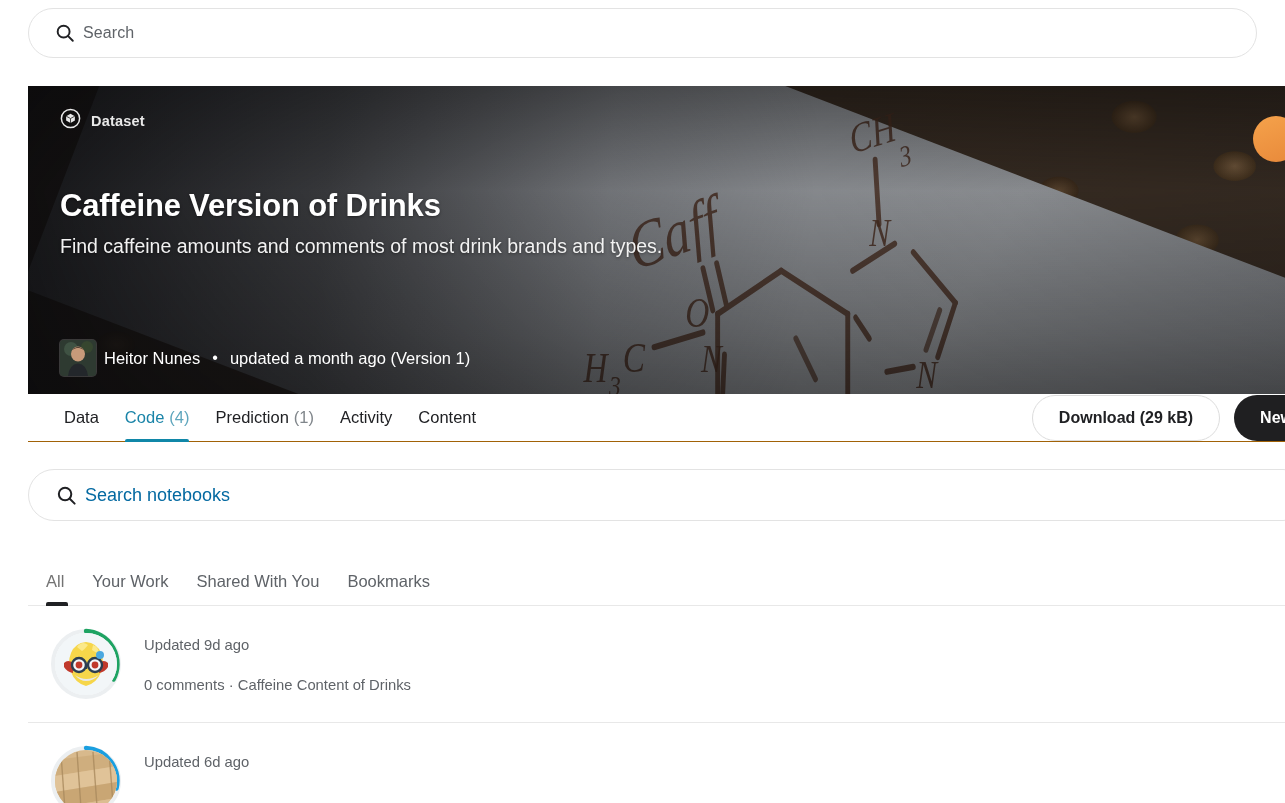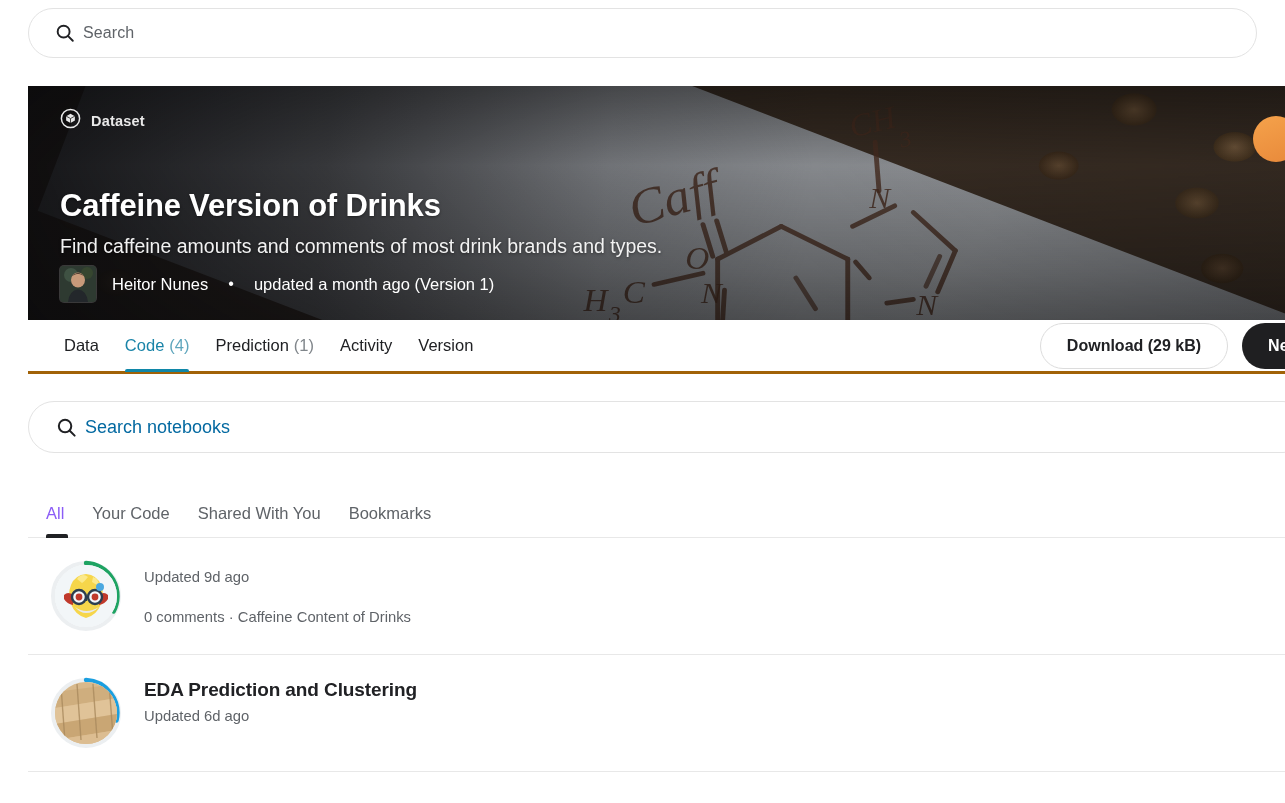--- a/index.html
+++ b/index.html
@@ -25,21 +25,21 @@
   }
   .search-pill .ico { width: 36px; display: flex; align-items: center; justify-content: center; }
   .search-pill .ph {
     font-size: 16px; color: #5f6368; letter-spacing: .1px;
   }
 
   
   .hero {
     position: relative;
     margin: 28px 0 0 28px;
-    height: 234px;
+    height: 308px;
     overflow: hidden;
     background: #2a2724;
   }
   .hero-bg { position: absolute; inset: 0; }
 
   
   .beans {
     position: absolute; inset: 0;
     background-color: #3a2e24;
     background-image:
@@ -82,58 +82,58 @@
   .kind-badge { display: flex; align-items: center; gap: 10px; }
   .kind-badge .label { color: #e9e9e9; font-size: 14.5px; font-weight: 600; letter-spacing: .2px; }
   .hero-title {
     color: #fff; font-size: 31px; font-weight: 700; letter-spacing: -.2px;
     margin-top: 55px; text-shadow: 0 1px 3px rgba(0,0,0,.45);
   }
   .hero-sub {
     color: #f2f2f2; font-size: 19.5px; margin-top: 11px; font-weight: 400;
     text-shadow: 0 1px 3px rgba(0,0,0,.5);
   }
-  .hero-by { margin-top: auto; display: flex; align-items: center; gap: 16px; text-align: center; }
+  .hero-by { margin-top: auto; display: flex; align-items: center; gap: 8px; text-align: center; }
   .avatar-sm {
     width: 36px; height: 36px; border-radius: 4px; overflow: hidden; flex: none;
     background: #2f3b33;
     box-shadow: 0 0 0 1px rgba(255,255,255,.18);
   }
   .avatar-sm svg { display: block; }
   .hero-by .who { color: #fff; font-size: 16.5px; }
   .hero-by .dot { color: #fff; font-size: 16px; margin: 0 4px; }
   .hero-by .when { color: #fff; font-size: 16.5px; }
   .corner-badge {
     position: absolute; right: -14px; top: 30px;
     width: 46px; height: 46px; border-radius: 50%;
     background: linear-gradient(160deg, #f5a24b, #e8893a);
   }
 
   
   .tabbar {
     margin-left: 28px;
-    height: 54px;
-    border-bottom: 3px solid #a16207;
+    height: 48px;
+    border-bottom: 1px solid #a16207;
     display: flex; align-items: center;
     padding-left: 36px;
     position: relative;
   }
   .tabs { display: flex; align-items: center; gap: 26px; height: 100%; }
   .tab {
     position: relative; height: 100%; display: flex; align-items: center;
     font-size: 16.5px; color: #202124; white-space: nowrap; cursor: pointer;
   }
   .tab .count { color: #80868b; margin-left: 5px; }
   .tab.active { color: #1a84a8; }
   .tab.active .count { color: #5fa6bd; }
   .tab.active::after {
     content: ""; position: absolute; left: 0; right: 0; bottom: -1px;
     height: 3px; background: #1087a8; border-radius: 2px 2px 0 0;
   }
-  .tabbar-actions { margin-left: auto; display: flex; align-items: flex-start; gap: 14px; padding-right: 0; }
+  .tabbar-actions { margin-left: auto; display: flex; align-items: flex-start; gap: 14px; padding-right: 8px; }
   .btn-outline {
     height: 46px; padding: 0 26px; border-radius: 24px;
     border: 1px solid #dcdcdc; background: #fff;
     font-size: 16px; font-weight: 700; color: #202124;
     display: flex; align-items: center; cursor: pointer;
     white-space: nowrap;
   }
   .btn-dark {
     height: 46px; padding: 0 26px; border-radius: 24px;
     border: none; background: #1f1f21; color: #fff;
@@ -158,21 +158,21 @@
     height: 52px;
     display: flex; align-items: flex-end;
     border-bottom: 1px solid #e8e8e8;
     padding-left: 18px;
     position: relative;
   }
   .ftab {
     position: relative; font-size: 16.5px; color: #5f6368;
     padding-bottom: 14px; margin-right: 28px; cursor: pointer; white-space: nowrap;
   }
-  .ftab.active { color: #8b5cf6; }
+  .ftab.active { color: #737373; }
   .ftab.active::after {
     content: ""; position: absolute; left: 0; width: 22px; bottom: -1px;
     height: 4px; background: #202124; border-radius: 2px 2px 0 0;
   }
 
   
   .nb-list { margin-left: 28px; }
   .nb-row {
     display: flex; gap: 22px; padding: 22px 0 22px 22px;
     border-bottom: 1px solid #e8e8e8; cursor: pointer; align-items: flex-start;
@@ -300,21 +300,21 @@
       <span class="count">(4)</span>
     </div>
     <div class="tab">
       <span>Prediction</span>
       <span class="count">(1)</span>
     </div>
     <div class="tab">
       <span>Activity</span>
     </div>
     <div class="tab">
-      <span>Version</span>
+      <span>Content</span>
     </div>
   </div>
   <div class="tabbar-actions">
     <button class="btn-outline">Download (29 kB)</button>
     <button class="btn-dark">New</button>
   </div>
 </div>
 
 <div class="nb-search-wrap">
   <div class="nb-search-pill">
@@ -323,21 +323,21 @@
         <circle cx="10.5" cy="10.5" r="6.5"></circle>
           <line x1="15.4" y1="15.4" x2="20.5" y2="20.5"></line>
       </svg>
     </span>
     <span class="ph">Search notebooks</span>
   </div>
 </div>
 
 <div class="filterbar">
   <div class="ftab active">All</div>
-  <div class="ftab">Your Code</div>
+  <div class="ftab">Your Work</div>
   <div class="ftab">Shared With You</div>
   <div class="ftab">Bookmarks</div>
 </div>
 
 <div class="nb-list">
 
   <div class="nb-row">
     <div class="nb-thumb">
       <svg class="ring" width="72" height="72" viewBox="0 0 72 72">
         <circle cx="36" cy="36" r="33" fill="none" stroke="#eceff1" stroke-width="4"></circle>
@@ -383,20 +383,17 @@
           <g stroke="#a98a5e" stroke-width="1.4" opacity="0.8">
             <path d="M6 4 L10 60"></path>
               <path d="M22 2 L26 58"></path>
               <path d="M38 2 L42 56"></path>
               <path d="M54 1 L58 54"></path>
           </g>
         </svg>
       </div>
     </div>
     <div class="nb-main">
-      <div class="nb-title">
-        <span>EDA Prediction and Clustering</span>
-      </div>
       <div class="nb-meta">Updated 6d ago</div>
     </div>
   </div>
 
 </div>
 
 </body></html>

